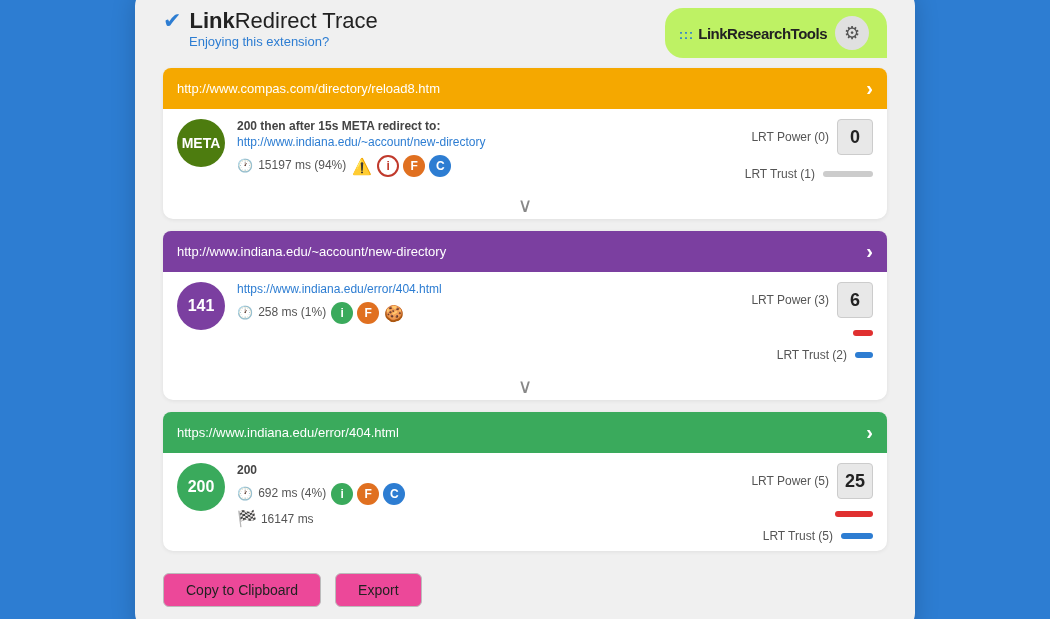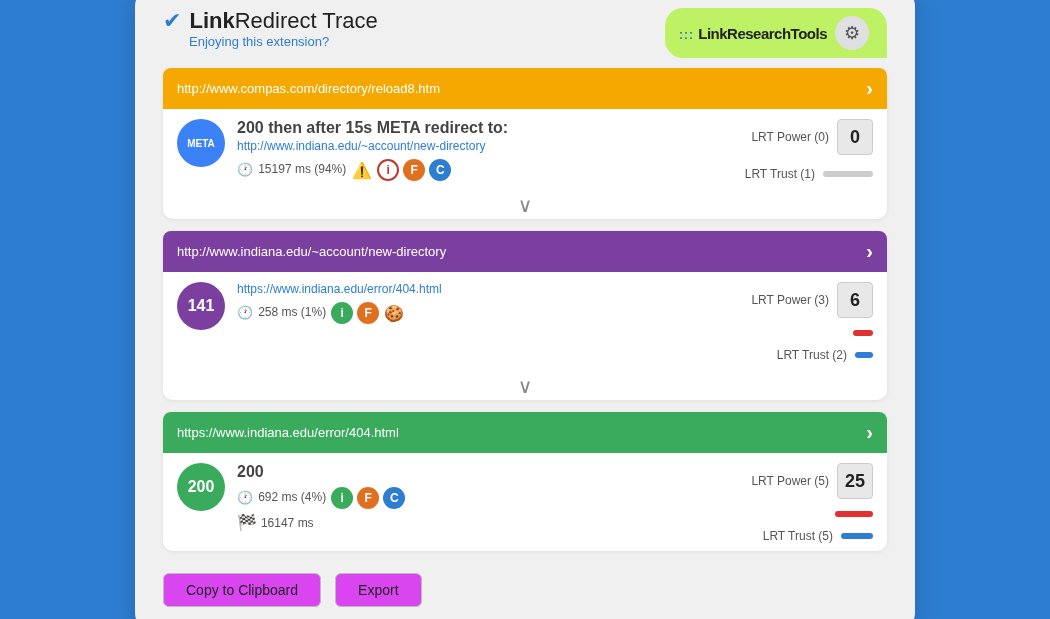--- a/index.html
+++ b/index.html
@@ -135,30 +135,30 @@
       width: 48px;
       height: 48px;
       display: flex;
       align-items: center;
       justify-content: center;
       font-weight: bold;
       font-size: 13px;
       color: #fff;
       flex-shrink: 0;
     }
-    .badge.meta { background: #3b82f6; font-size: 10px; }
+    .badge.meta { background: #4d7c0f; font-size: 14px; }
     .badge.code301 { background: #7b3fa0; font-size: 16px; }
     .badge.code200 { background: #3aaa5c; font-size: 16px; }
     .redirect-info {
       display: flex;
       flex-direction: column;
       gap: 2px;
     }
     .redirect-status {
-      font-size: 16px;
+      font-size: 12px;
       color: #444;
       font-weight: bold;
     }
     .redirect-link {
       color: #2d7dd2;
       font-size: 12px;
       text-decoration: none;
     }
     .redirect-timing {
       display: flex;
@@ -265,21 +265,21 @@
       color: #555;
       margin-top: 2px;
     }
     .footer-buttons {
       display: flex;
       gap: 14px;
       margin-top: 10px;
       justify-content: flex-start;
     }
     .footer-btn {
-      background: #d946ef;
+      background: #ec4899;
       border: 1.5px solid #bbb;
       border-radius: 6px;
       padding: 8px 22px;
       font-size: 14px;
       color: #222;
       cursor: pointer;
       font-weight: 500;
     }
     .clock-icon { font-size: 13px; }
     .flag-icon { font-size: 16px; }

